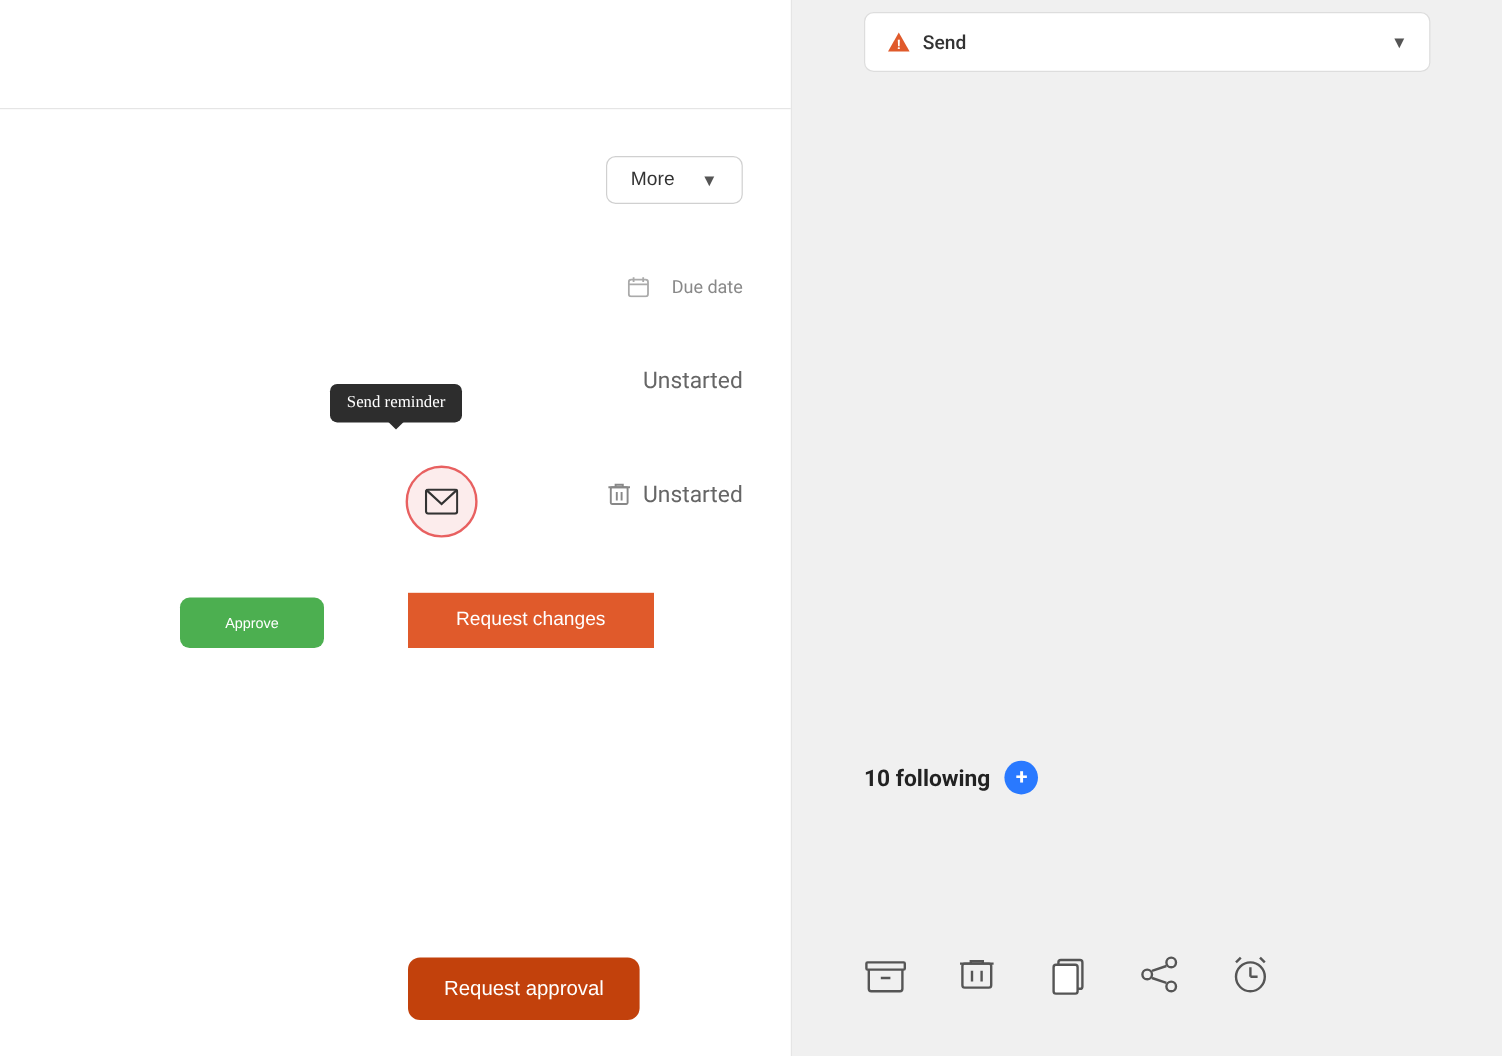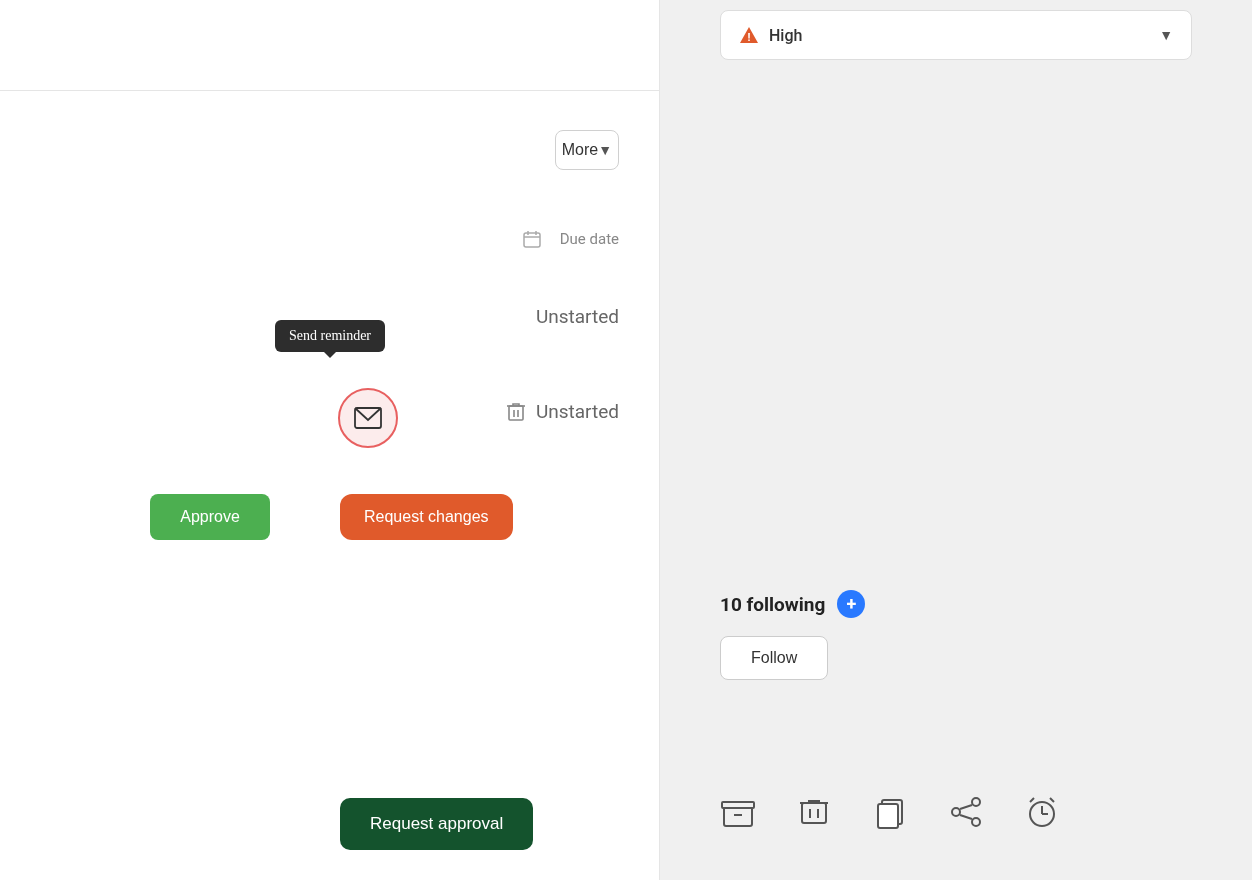--- a/index.html
+++ b/index.html
@@ -33,22 +33,22 @@
     
     .more-button-area {
       position: absolute;
       top: 130px;
       right: 40px;
     }
 
     .more-button {
       display: flex;
       align-items: center;
-      gap: 0;
-      padding: 10px 6px;
+      gap: 22px;
+      padding: 10px 20px;
       border: 1px solid #d0d0d0;
       border-radius: 8px;
       background: #ffffff;
       font-size: 16px;
       color: #333;
       cursor: pointer;
     }
 
     .more-button .chevron {
       font-size: 14px;
@@ -153,48 +153,48 @@
     
     .approve-button {
       position: absolute;
       bottom: 340px;
       left: 150px;
       padding: 14px 24px;
       background: #4caf50;
       color: white;
       border: none;
       border-radius: 8px;
-      font-size: 16px;
+      font-size: 12px;
       font-weight: 500;
       cursor: pointer;
       min-width: 120px;
     }
 
     
     .request-changes-button {
       position: absolute;
       bottom: 340px;
       left: 340px;
-      padding: 14px 24px;
+      padding: 14px 40px;
       background: #e05a2b;
       color: white;
       border: none;
-      border-radius: 12px;
+      border-radius: 0;
       font-size: 16px;
       font-weight: 500;
       cursor: pointer;
     }
 
     
     .request-approval-button {
       position: absolute;
       bottom: 30px;
       left: 340px;
       padding: 16px 30px;
-      background: #14532d;
+      background: #c2410c;
       color: white;
       border: none;
       border-radius: 10px;
       font-size: 17px;
       font-weight: 500;
       cursor: pointer;
     }
 
     
     .right-panel {
@@ -370,35 +370,32 @@
 </div>
 
 <div class="right-panel">
 
   <div class="priority-dropdown">
     <div class="priority-left">
       <svg class="warning-triangle" viewBox="0 0 20 20">
         <polygon points="10,2 19,18 1,18" fill="#e05a2b" stroke="none"></polygon>
         <text x="10" y="16" text-anchor="middle" font-size="11" fill="white" font-weight="bold">!</text>
       </svg>
-      <span>High</span>
+      <span>Send</span>
     </div>
     <span class="priority-chevron">▼</span>
   </div>
 
   <div class="following-section">
     <div class="following-header">
       <span class="following-count">10 following</span>
       <div class="add-circle">
         <span>+</span>
       </div>
     </div>
-    <button class="follow-button">
-      <span>Follow</span>
-    </button>
   </div>
 
   <div class="bottom-icons">
 
     <svg class="bottom-icon" viewBox="0 0 36 36" fill="none" stroke="#555" stroke-width="2">
       <rect x="2" y="8" width="32" height="6" rx="1"></rect>
       <path d="M4,14 v16 a2,2 0 0,0 2,2 h24 a2,2 0 0,0 2,-2 V14"></path>
       <line x1="14" y1="21" x2="22" y2="21"></line>
     </svg>
 

